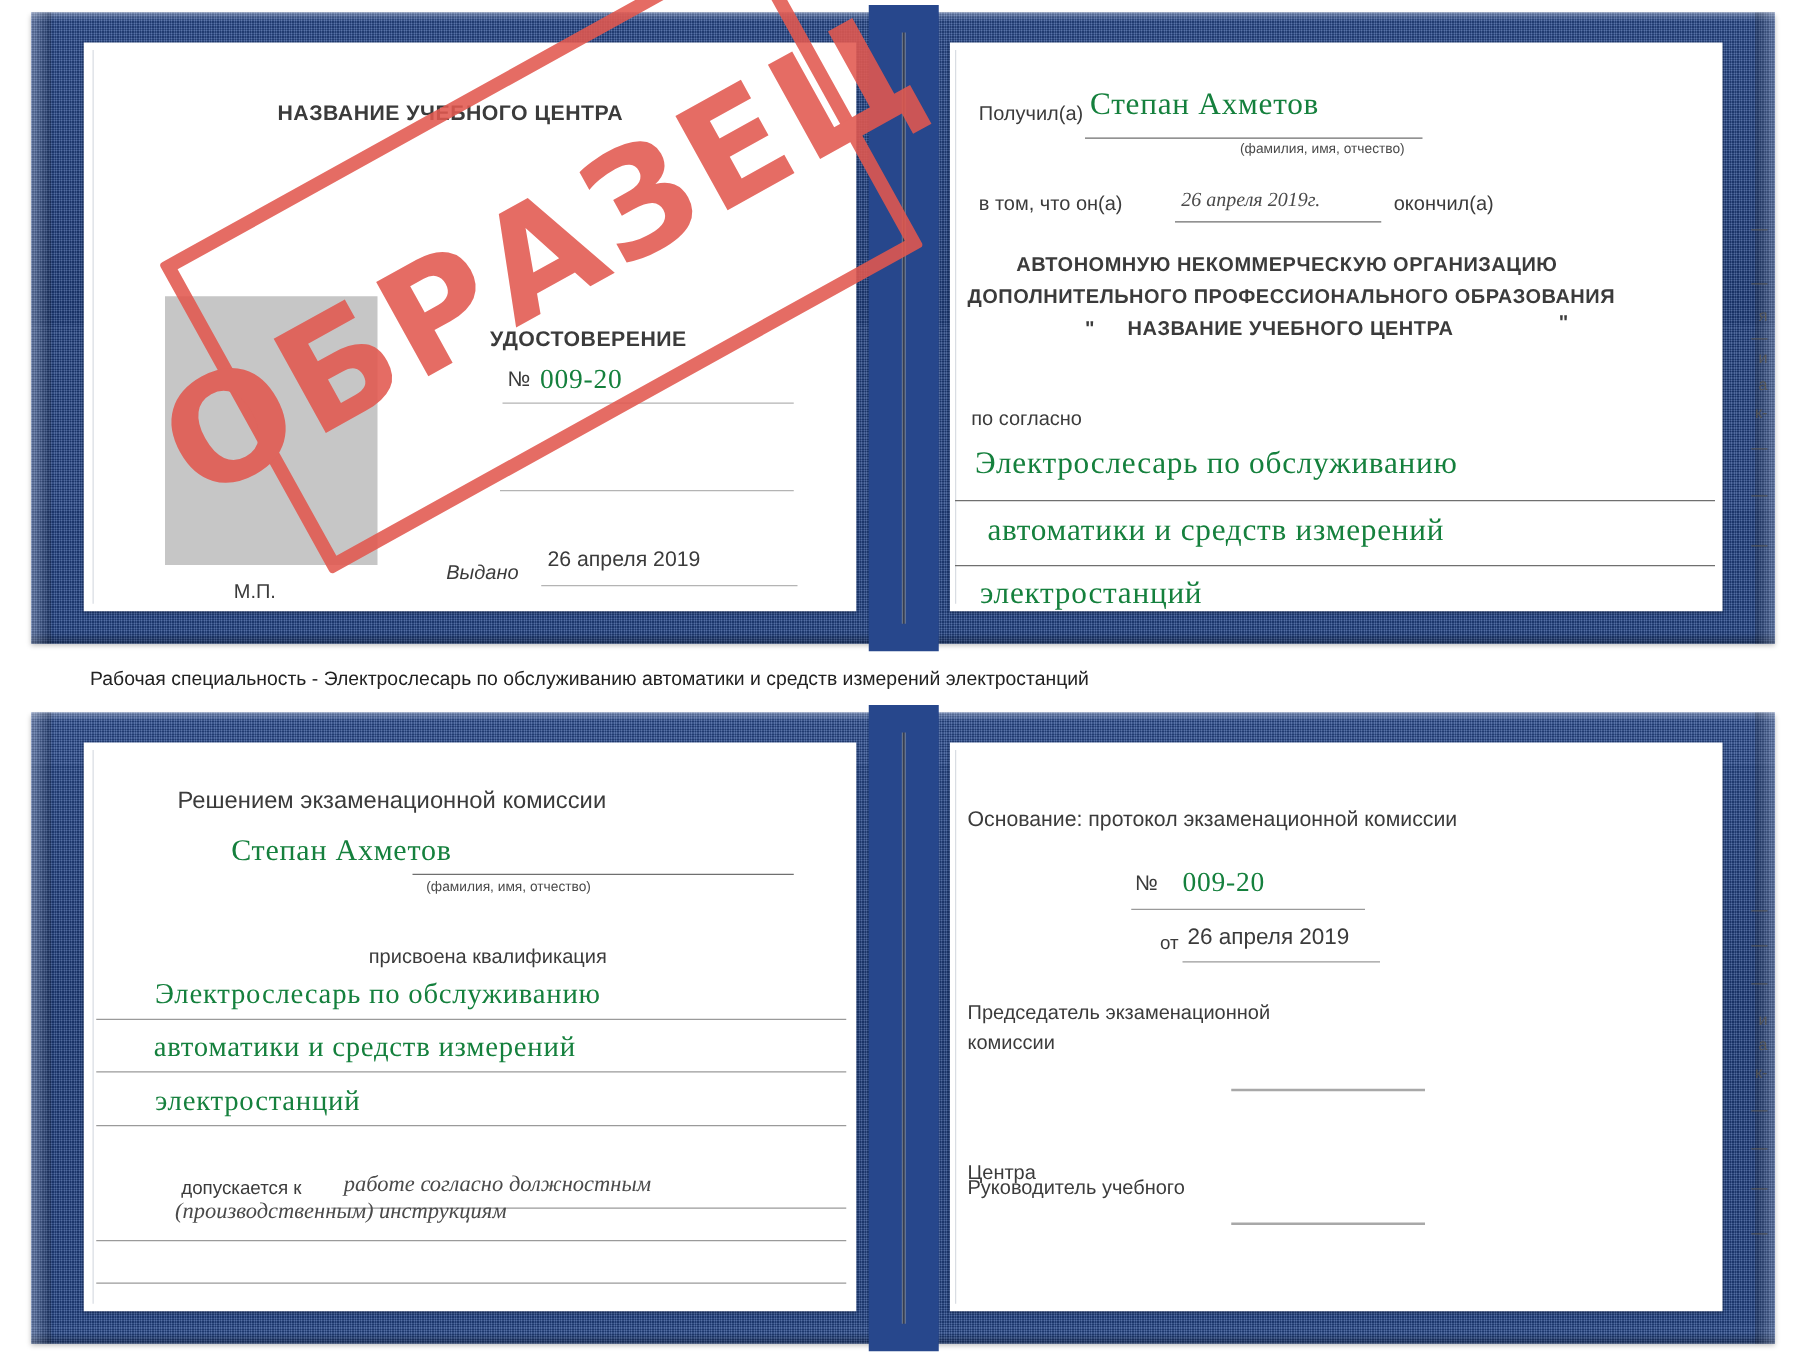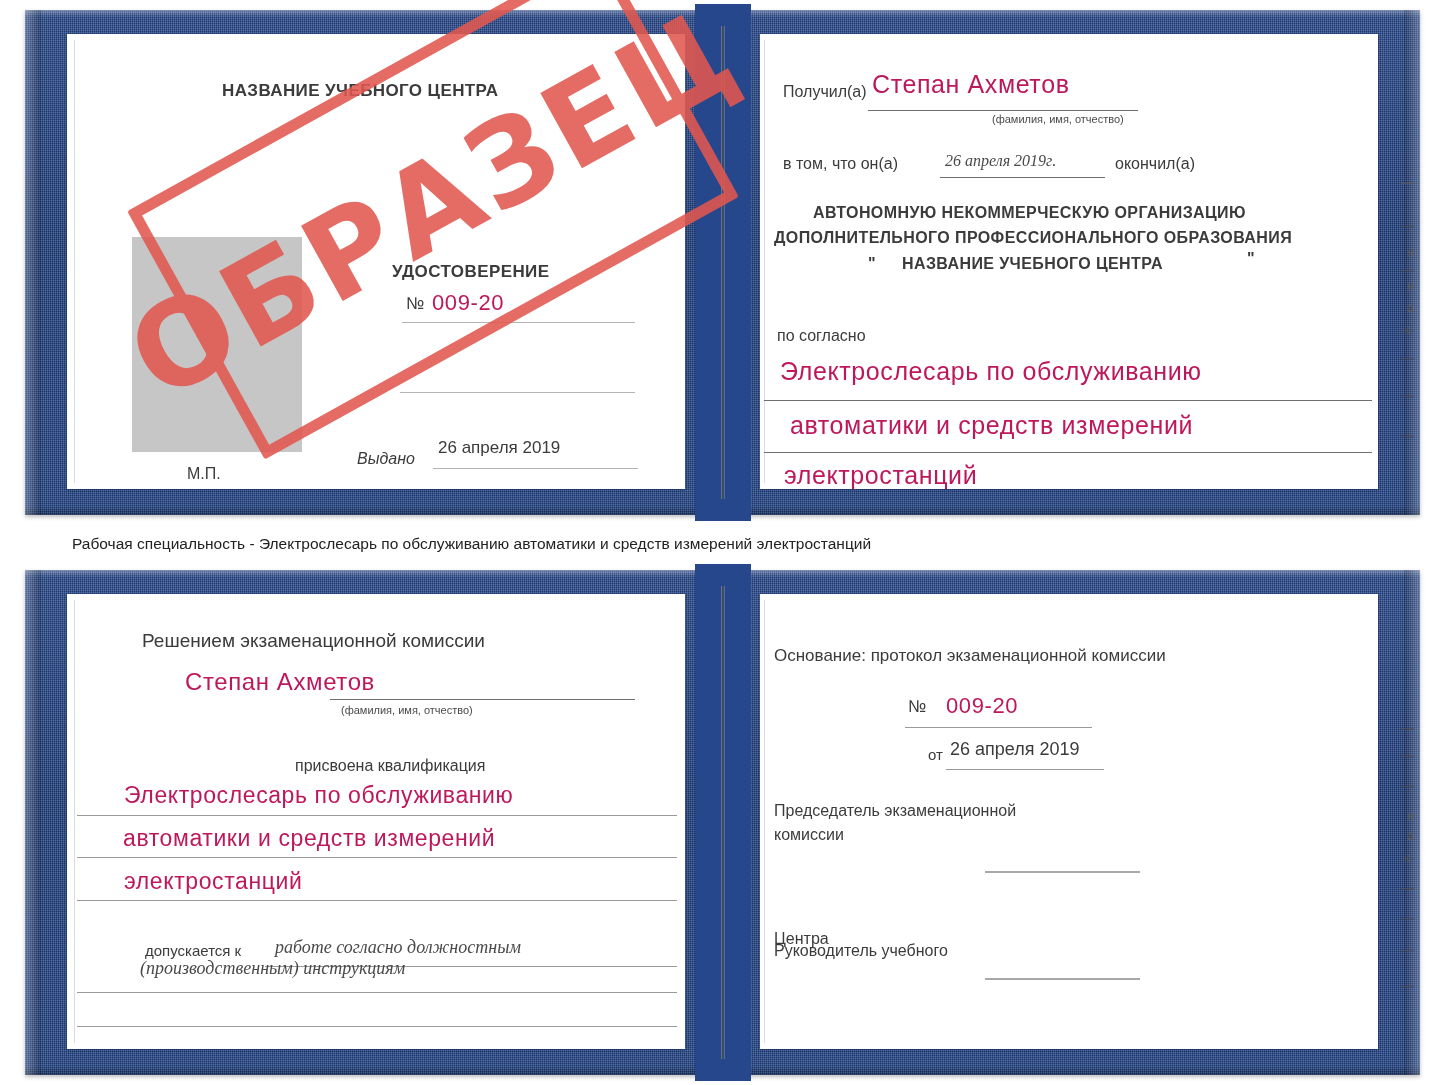--- a/index.html
+++ b/index.html
@@ -53,22 +53,22 @@
     box-shadow:0 1px 3px rgba(0,0,0,.22);
   }
   .page-left {left:42px; top:24px;  width:618px; height:455px;}
   .page-right{right:42px;top:24px;  width:618px; height:455px;}
   .page-inner-line{position:absolute;top:6px;bottom:6px;width:1px;background:#d9dde3;}
 
   
   .txt{position:absolute;white-space:pre;color:#3b3b3b;}
   .caps{letter-spacing:.4px;font-weight:600;}
   .hand{
-    font-family:Liberation Sans, sans-serif;
-    color:#be185d;font-style:normal;letter-spacing:.6px;
+    font-family:Liberation Serif, serif;
+    color:#15803d;font-style:normal;letter-spacing:.6px;
   }
   .ital{font-family:"Liberation Serif","DejaVu Serif",serif;font-style:italic;color:#4a4a4a;}
   .rule{position:absolute;height:1px;background:#9a9a9a;}
   .rule.thin{background:#b4b4b4;}
   .rule.dark{background:#6f6f6f;}
   .small{font-size:11px;color:#4a4a4a;}
 
   
   .photo{position:absolute;background:#c6c6c6;}
 

